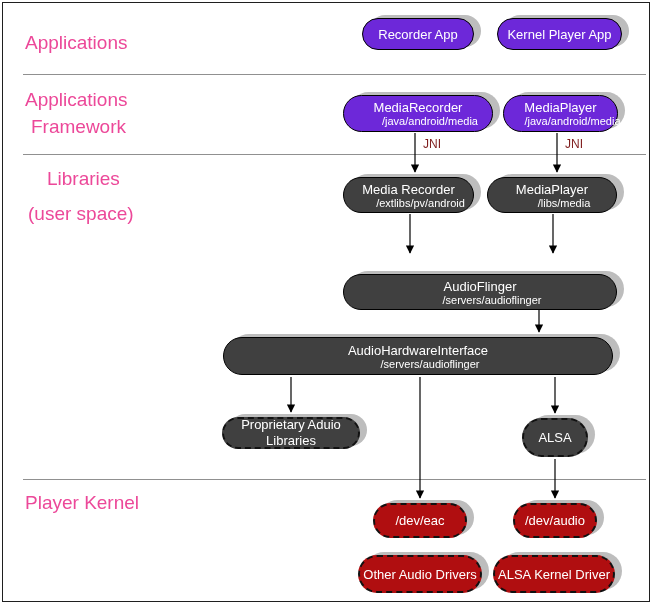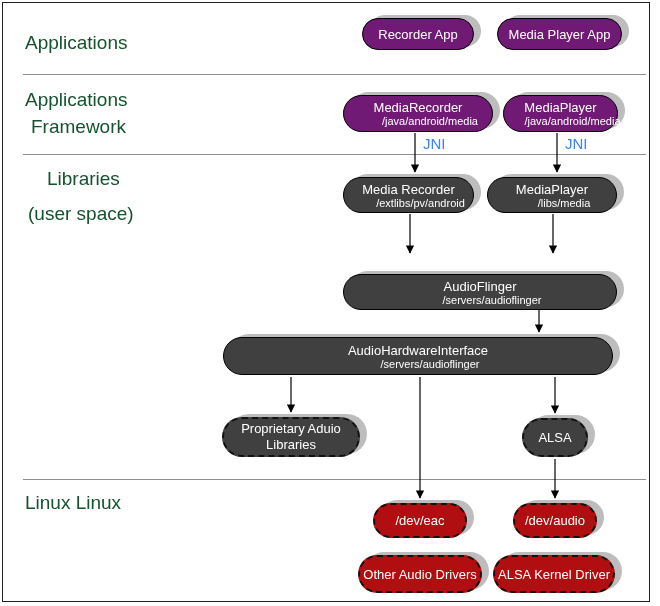--- a/index.html
+++ b/index.html
@@ -5,56 +5,56 @@
   html,body{margin:0;padding:0;background:#fff;}
   #stage{
     position:relative;width:660px;height:606px;background:#ffffff;overflow:hidden;
     font-family:"Liberation Sans","DejaVu Sans",sans-serif;
   }
   .frame{
     position:absolute;left:2px;top:2px;width:648px;height:600px;
     border:1.5px solid #1f1f1f;box-sizing:border-box;pointer-events:none;
   }
   .layer-label{
-    position:absolute;font-size:19px;color:#14532d;line-height:20px;white-space:nowrap;
+    position:absolute;font-size:19px;color:#ec4899;line-height:20px;white-space:nowrap;
   }
   .divider{
     position:absolute;left:23px;width:623px;height:1px;background:#909090;
   }
   .pill{
     position:absolute;box-sizing:border-box;border-radius:60px;
     border:1.5px solid #000;display:flex;flex-direction:column;
     align-items:center;justify-content:center;text-align:center;
     color:#ffffff;box-shadow:7px -3px 0 0 #bdbdbd;
   }
   .pill.dashed{border:2px dashed #111;}
-  .blue{background:#701a75;}
+  .blue{background:#6d28d9;}
   .green{background:#404040;}
   .red{background:#b00e10;}
   .pill .t{font-size:13px;line-height:15px;white-space:nowrap;}
   .pill .t2{font-size:13px;line-height:16px;white-space:nowrap;}
   .pill .p{font-size:11px;line-height:12px;white-space:nowrap;margin-left:24px;}
   .jni{
-    position:absolute;font-size:15px;color:#3b82f6;line-height:14px;
+    position:absolute;font-size:12px;color:#7f1d1d;line-height:14px;
   }
   svg.arrows{position:absolute;left:0;top:0;pointer-events:none;}
 </style>
 </head>
 <body>
 
 <div id="stage">
 
   <div class="frame"></div>
 
   <div class="layer-label" style="left:25px;top:33px">Applications</div>
   <div class="layer-label" style="left:25px;top:90px">Applications</div>
   <div class="layer-label" style="left:31px;top:117px">Framework</div>
   <div class="layer-label" style="left:47px;top:169px">Libraries</div>
   <div class="layer-label" style="left:28px;top:204px">(user space)</div>
-  <div class="layer-label" style="left:25px;top:493px">Linux Linux</div>
+  <div class="layer-label" style="left:25px;top:493px">Player Kernel</div>
 
   <div class="divider" style="top:74px"></div>
   <div class="divider" style="top:154px"></div>
   <div class="divider" style="top:479px"></div>
 
   <svg class="arrows" width="660" height="606" viewBox="0 0 660 606">
     <defs>
       <marker id="ah" viewBox="0 0 10 10" refX="9" refY="5" markerWidth="9" markerHeight="7" orient="auto">
         <path d="M0,0 L10,5 L0,10 z" fill="#000"></path>
       </marker>
@@ -72,21 +72,21 @@
     </g>
   </svg>
 
   <div class="jni" style="left:423px;top:137px">JNI</div>
   <div class="jni" style="left:565px;top:137px">JNI</div>
 
   <div class="pill blue" style="left:362px;top:18px;width:112px;height:32px">
     <div class="t">Recorder App</div>
   </div>
   <div class="pill blue" style="left:497px;top:18px;width:125px;height:32px">
-    <div class="t">Media Player App</div>
+    <div class="t">Kernel Player App</div>
   </div>
 
   <div class="pill blue" style="left:343px;top:95px;width:150px;height:37px">
     <div class="t">MediaRecorder</div>
     <div class="p">/java/android/media</div>
   </div>
   <div class="pill blue" style="left:503px;top:95px;width:115px;height:37px">
     <div class="t">MediaPlayer</div>
     <div class="p">/java/android/media</div>
   </div>
@@ -100,21 +100,21 @@
     <div class="p">/libs/media</div>
   </div>
   <div class="pill green" style="left:343px;top:274px;width:274px;height:36px">
     <div class="t">AudioFlinger</div>
     <div class="p">/servers/audioflinger</div>
   </div>
   <div class="pill green" style="left:223px;top:337px;width:390px;height:38px">
     <div class="t">AudioHardwareInterface</div>
     <div class="p">/servers/audioflinger</div>
   </div>
-  <div class="pill green dashed" style="left:222px;top:417px;width:138px;height:40px">
+  <div class="pill green dashed" style="left:222px;top:417px;width:138px;height:32px">
     <div class="t2">Proprietary Aduio</div>
     <div class="t2">Libraries</div>
   </div>
   <div class="pill red dashed" style="left:373px;top:503px;width:94px;height:35px">
     <div class="t">/dev/eac</div>
   </div>
 
   <div class="pill green dashed" style="left:522px;top:418px;width:66px;height:39px">
     <div class="t">ALSA</div>
   </div>

